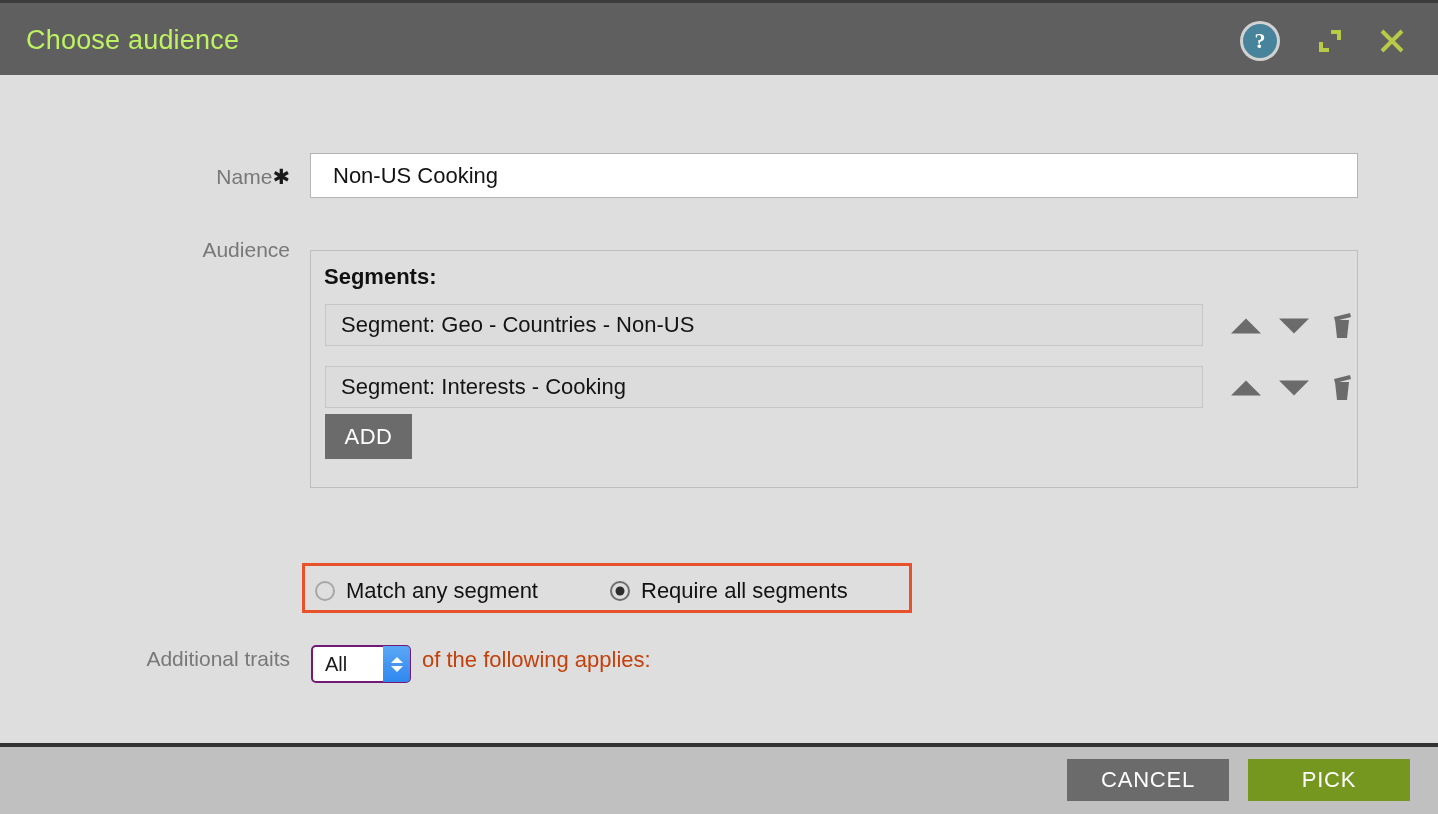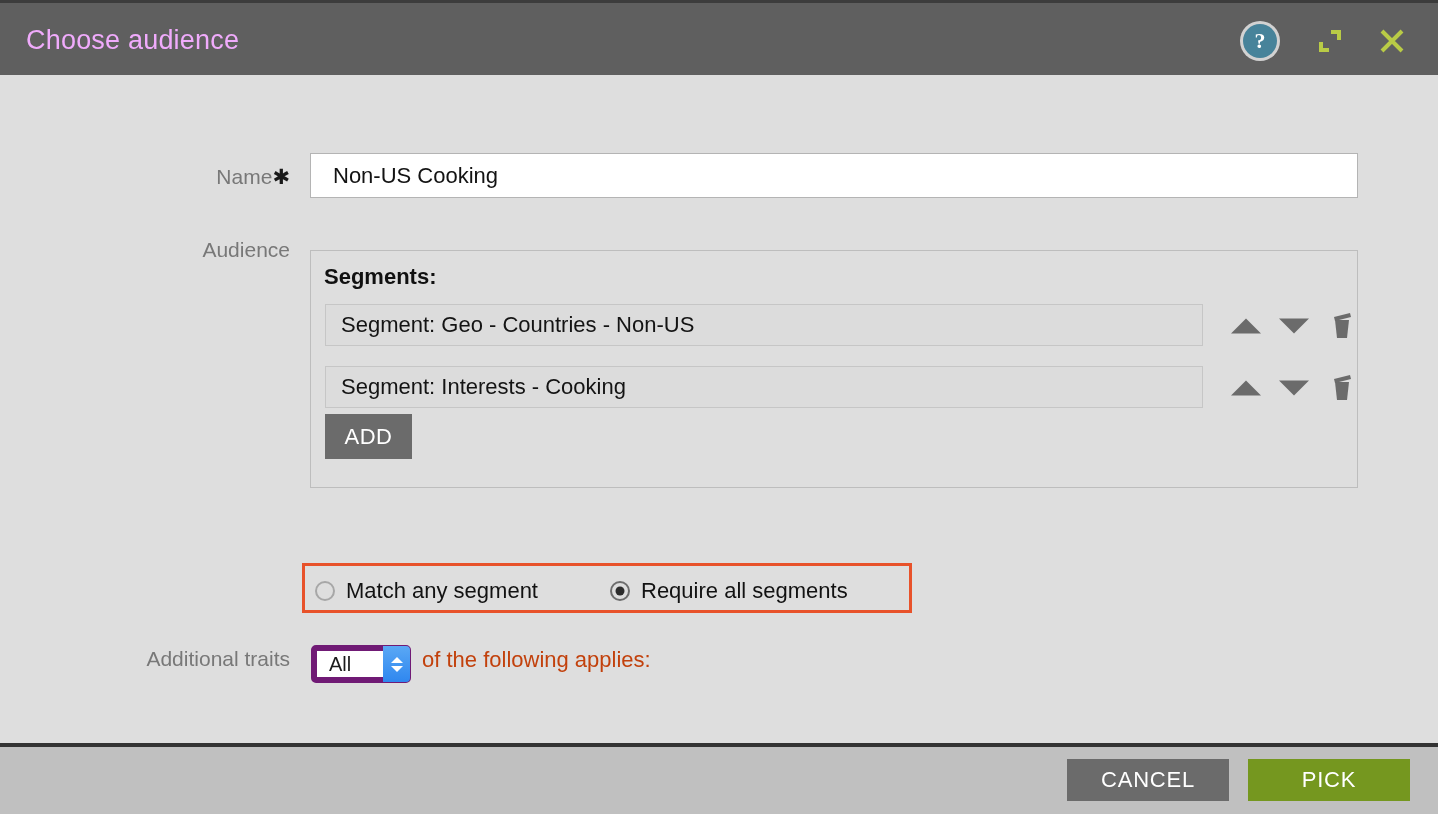--- a/index.html
+++ b/index.html
@@ -59,21 +59,21 @@
     background: #5f5f5f;
     border-top: 3px solid #3c3c3c;
     box-sizing: border-box;
     flex: 0 0 auto;
   }
   #dialog-title {
     position: absolute;
     left: 26px;
     top: 22px;
     font-size: 27px;
-    color: #f0abfc;
+    color: #bef264;
     letter-spacing: 0.2px;
     white-space: nowrap;
   }
   .title-btn {
     position: absolute;
     top: 0;
     height: 75px;
     width: 48px;
     display: flex;
     align-items: center;
@@ -311,21 +311,21 @@
     width: 100px; height: 38px;
   }
   #traits-select {
     position: absolute;
     left: 0; top: 0;
     width: 100px; height: 38px;
     box-sizing: border-box;
     -webkit-appearance: none;
     appearance: none;
     background: #ffffff;
-    border: 6px solid #701a75;
+    border: 2px solid #701a75;
     border-radius: 5px;
     font-family: "Liberation Sans", sans-serif;
     font-size: 20px;
     color: #1b1b1b;
     padding-left: 12px;
     cursor: pointer;
     outline: none;
   }
   #traits-stepper {
     position: absolute;

